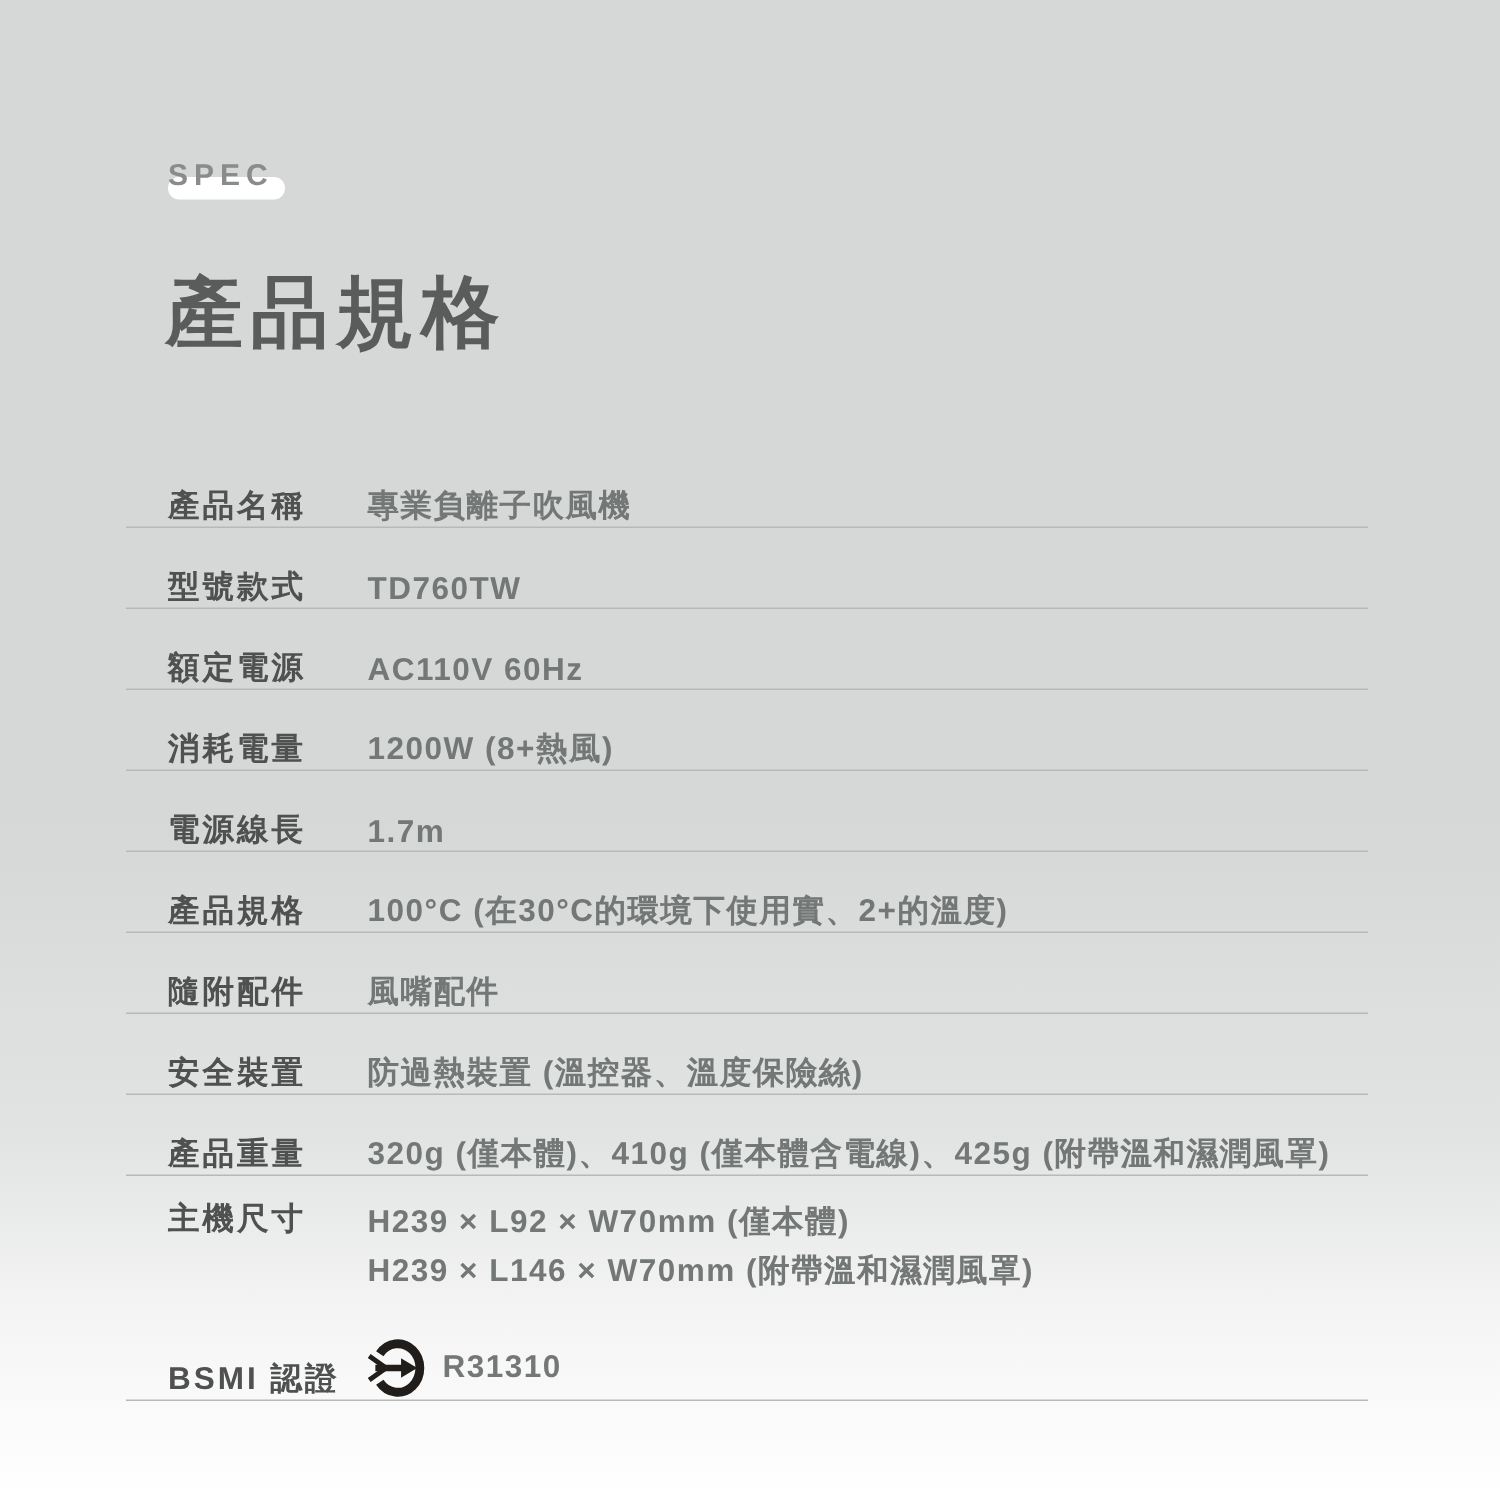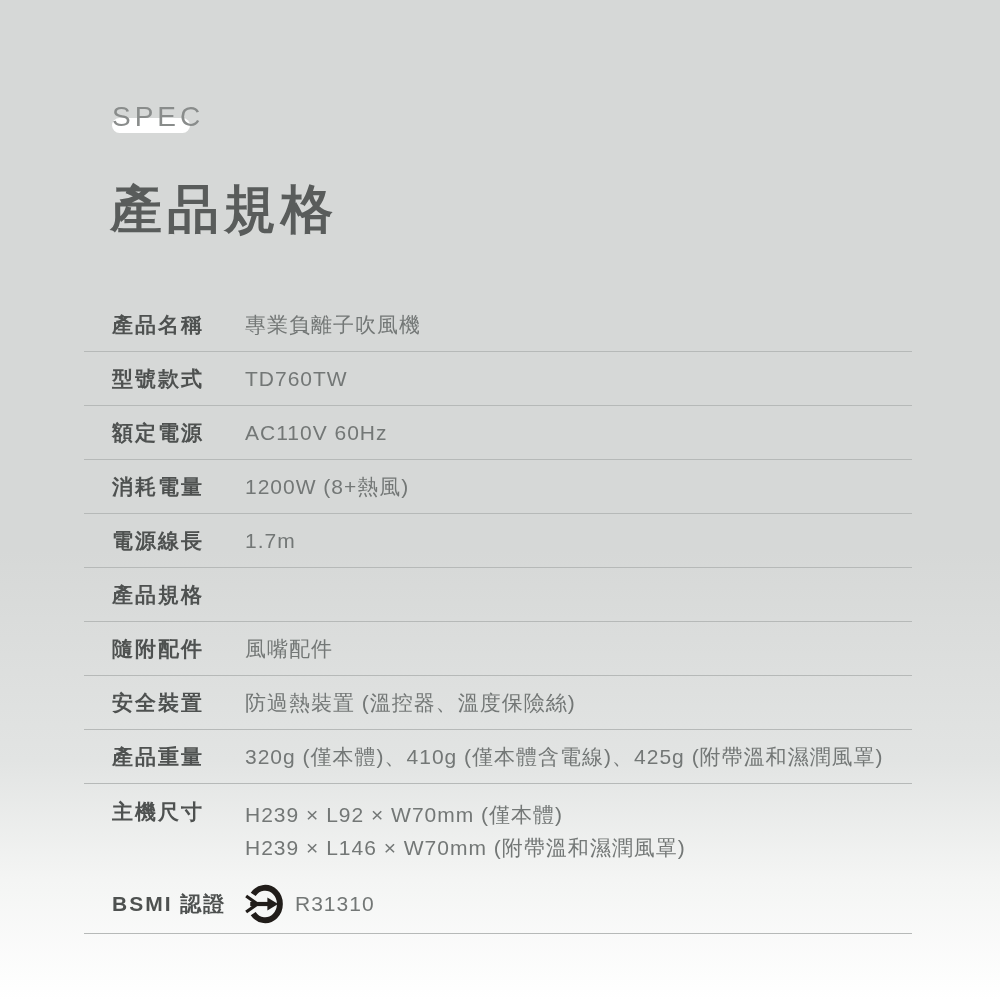--- a/index.html
+++ b/index.html
@@ -24,23 +24,23 @@
     left: 0;
     top: 14px;
     width: 78px;
     height: 15px;
     background: #ffffff;
     border-radius: 9px;
   }
   .eyebrow-text {
     position: relative;
     display: inline-block;
-    font-size: 28px;
+    font-size: 20px;
     letter-spacing: 4px;
-    font-weight: 400;
+    font-weight: 700;
     color: #898c8b;
     line-height: 26px;
   }
 
   .page-title {
     position: absolute;
     left: 110px;
     top: 145px;
     font-size: 52px;
     font-weight: 700;
@@ -50,21 +50,21 @@
   }
 
   .spec-table {
     position: absolute;
     left: 84px;
     top: 298px;
     width: 828px;
   }
   .spec-row {
     display: flex;
-    align-items: center;
+    align-items: flex-end;
     min-height: 54px;
     border-bottom: 1px solid #b6b9b8;
     padding-left: 28px;
     box-sizing: border-box;
   }
   .spec-row.no-border { border-bottom: none; }
   .spec-row.multiline {
     align-items: flex-start;
     padding-top: 14px;
     padding-bottom: 10px;
@@ -74,21 +74,21 @@
     flex: none;
     width: 133px;
     font-size: 21px;
     font-weight: 700;
     letter-spacing: 2px;
     color: #4e5150;
     white-space: nowrap;
   }
   .spec-value {
     font-size: 21px;
-    font-weight: 400;
+    font-weight: 700;
     letter-spacing: 1px;
     color: #737776;
     white-space: nowrap;
   }
   .value-lines .spec-value { display: block; line-height: 33px; }
   .bsmi-value-wrap {
     display: flex;
     align-items: center;
     gap: 10px;
   }
@@ -126,20 +126,21 @@
     <div class="spec-value">1200W (8+熱風)</div>
   </div>
 
   <div class="spec-row">
     <div class="spec-label">電源線長</div>
     <div class="spec-value">1.7m</div>
   </div>
 
   <div class="spec-row">
     <div class="spec-label">產品規格</div>
+    <div class="spec-value">100°C (在30°C的環境下使用實、2+的溫度)</div>
   </div>
 
   <div class="spec-row">
     <div class="spec-label">隨附配件</div>
     <div class="spec-value">風嘴配件</div>
   </div>
 
   <div class="spec-row">
     <div class="spec-label">安全裝置</div>
     <div class="spec-value">防過熱裝置 (溫控器、溫度保險絲)</div>

